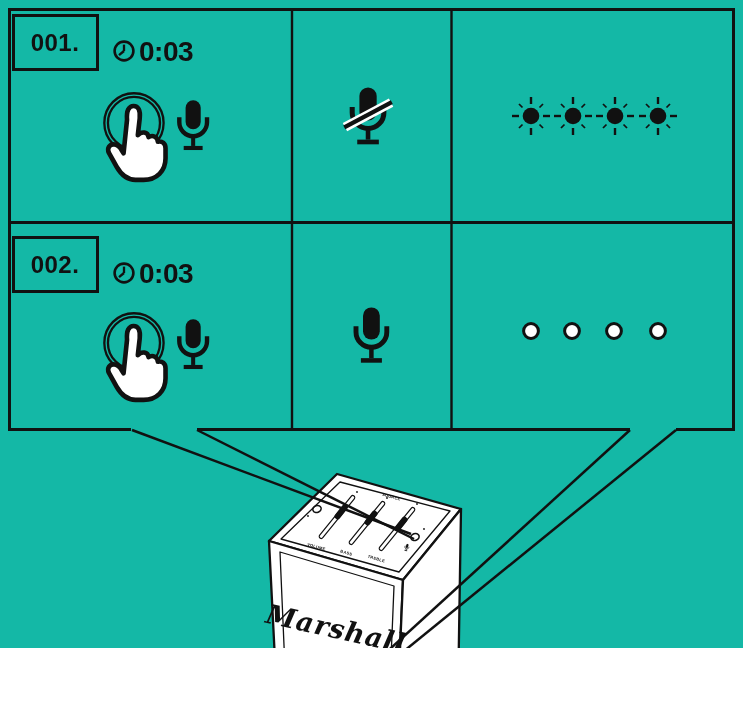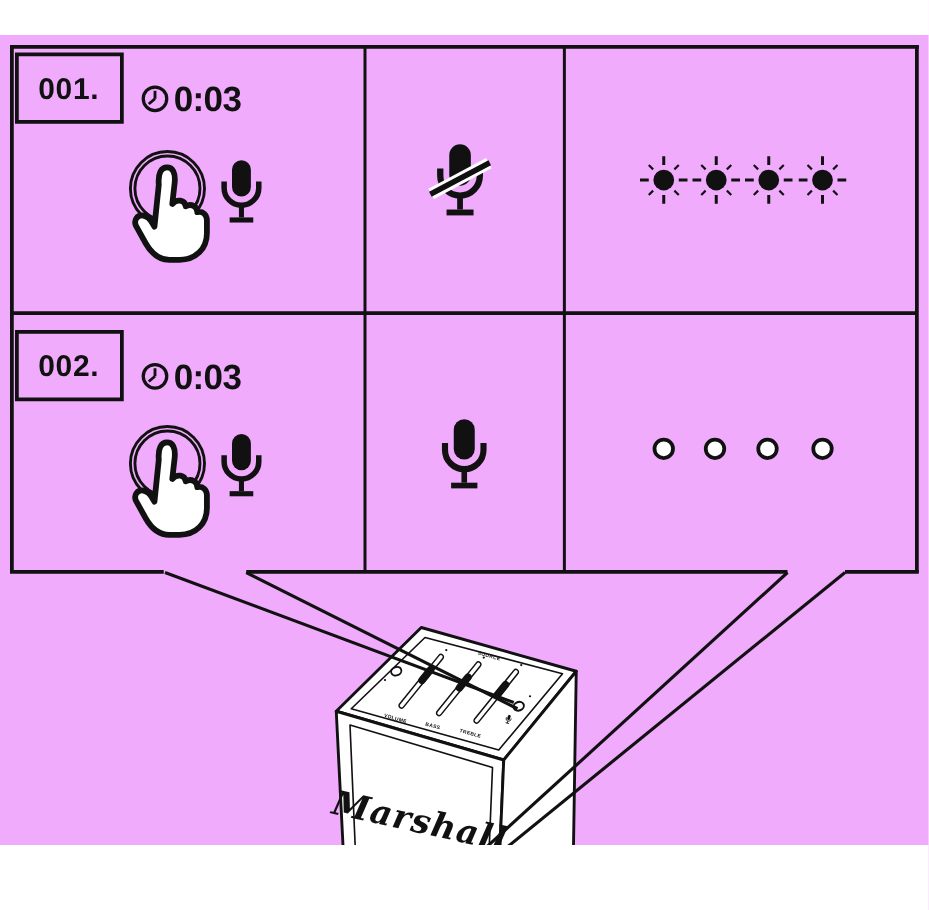--- a/index.html
+++ b/index.html
@@ -1,17 +1,17 @@
 <!DOCTYPE html>
 <html><head>
 <meta charset="utf-8">
 <style>
   html,body{margin:0;padding:0;background:#ffffff;}
-  .page{position:relative;width:743px;height:648px;background:#f0abfc;overflow:hidden;
-        font-family:"Liberation Sans",sans-serif;margin-top:28px;}
+  .page{position:relative;width:743px;height:648px;background:#14b8a6;overflow:hidden;
+        font-family:"Liberation Sans",sans-serif;}
   svg{position:absolute;left:0;top:0;}
   text{fill:#111;}
   .step-num{font-family:"Liberation Sans",sans-serif;font-weight:bold;font-size:24px;letter-spacing:0.5px;}
   .timer{font-family:"Liberation Sans",sans-serif;font-weight:bold;font-size:28px;letter-spacing:-0.5px;}
   .brand{font-family:"DejaVu Serif","Liberation Serif",serif;font-style:italic;font-weight:bold;
          font-size:27px;letter-spacing:1px;}
   .tinylabel{font-family:"Liberation Sans",sans-serif;font-weight:bold;font-size:4px;letter-spacing:0.3px;}
 </style>
 </head>
 <body>

